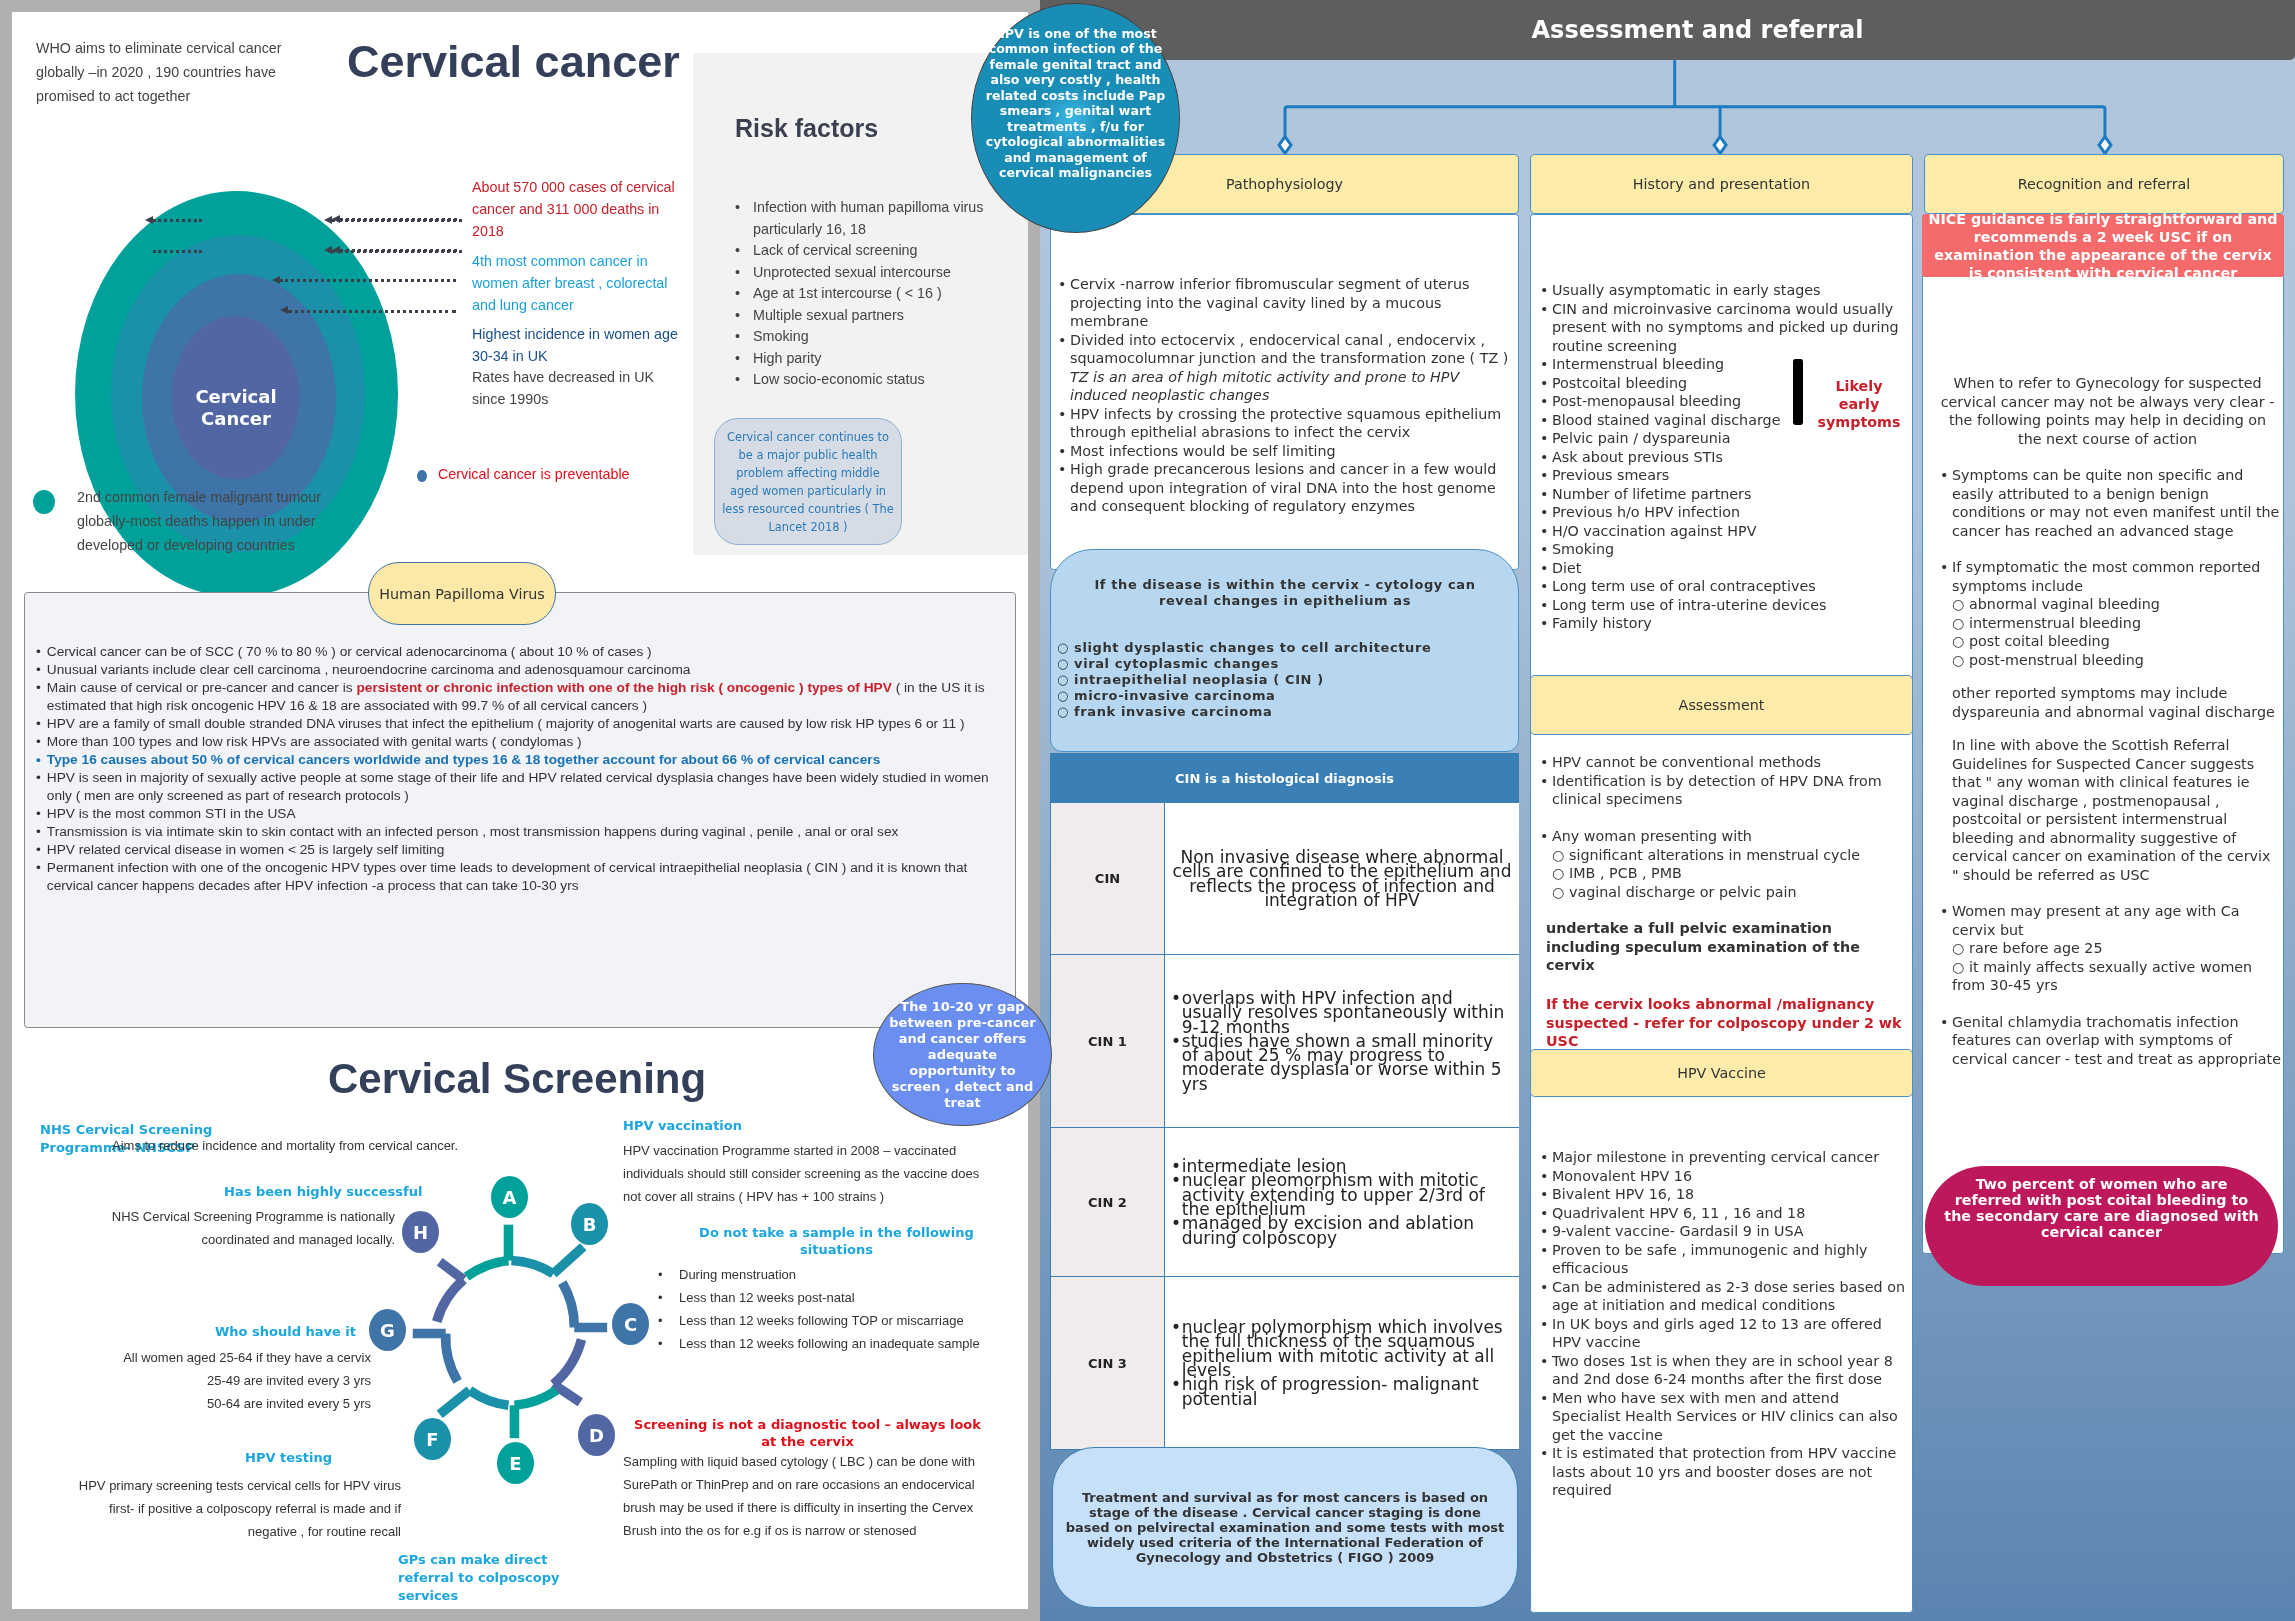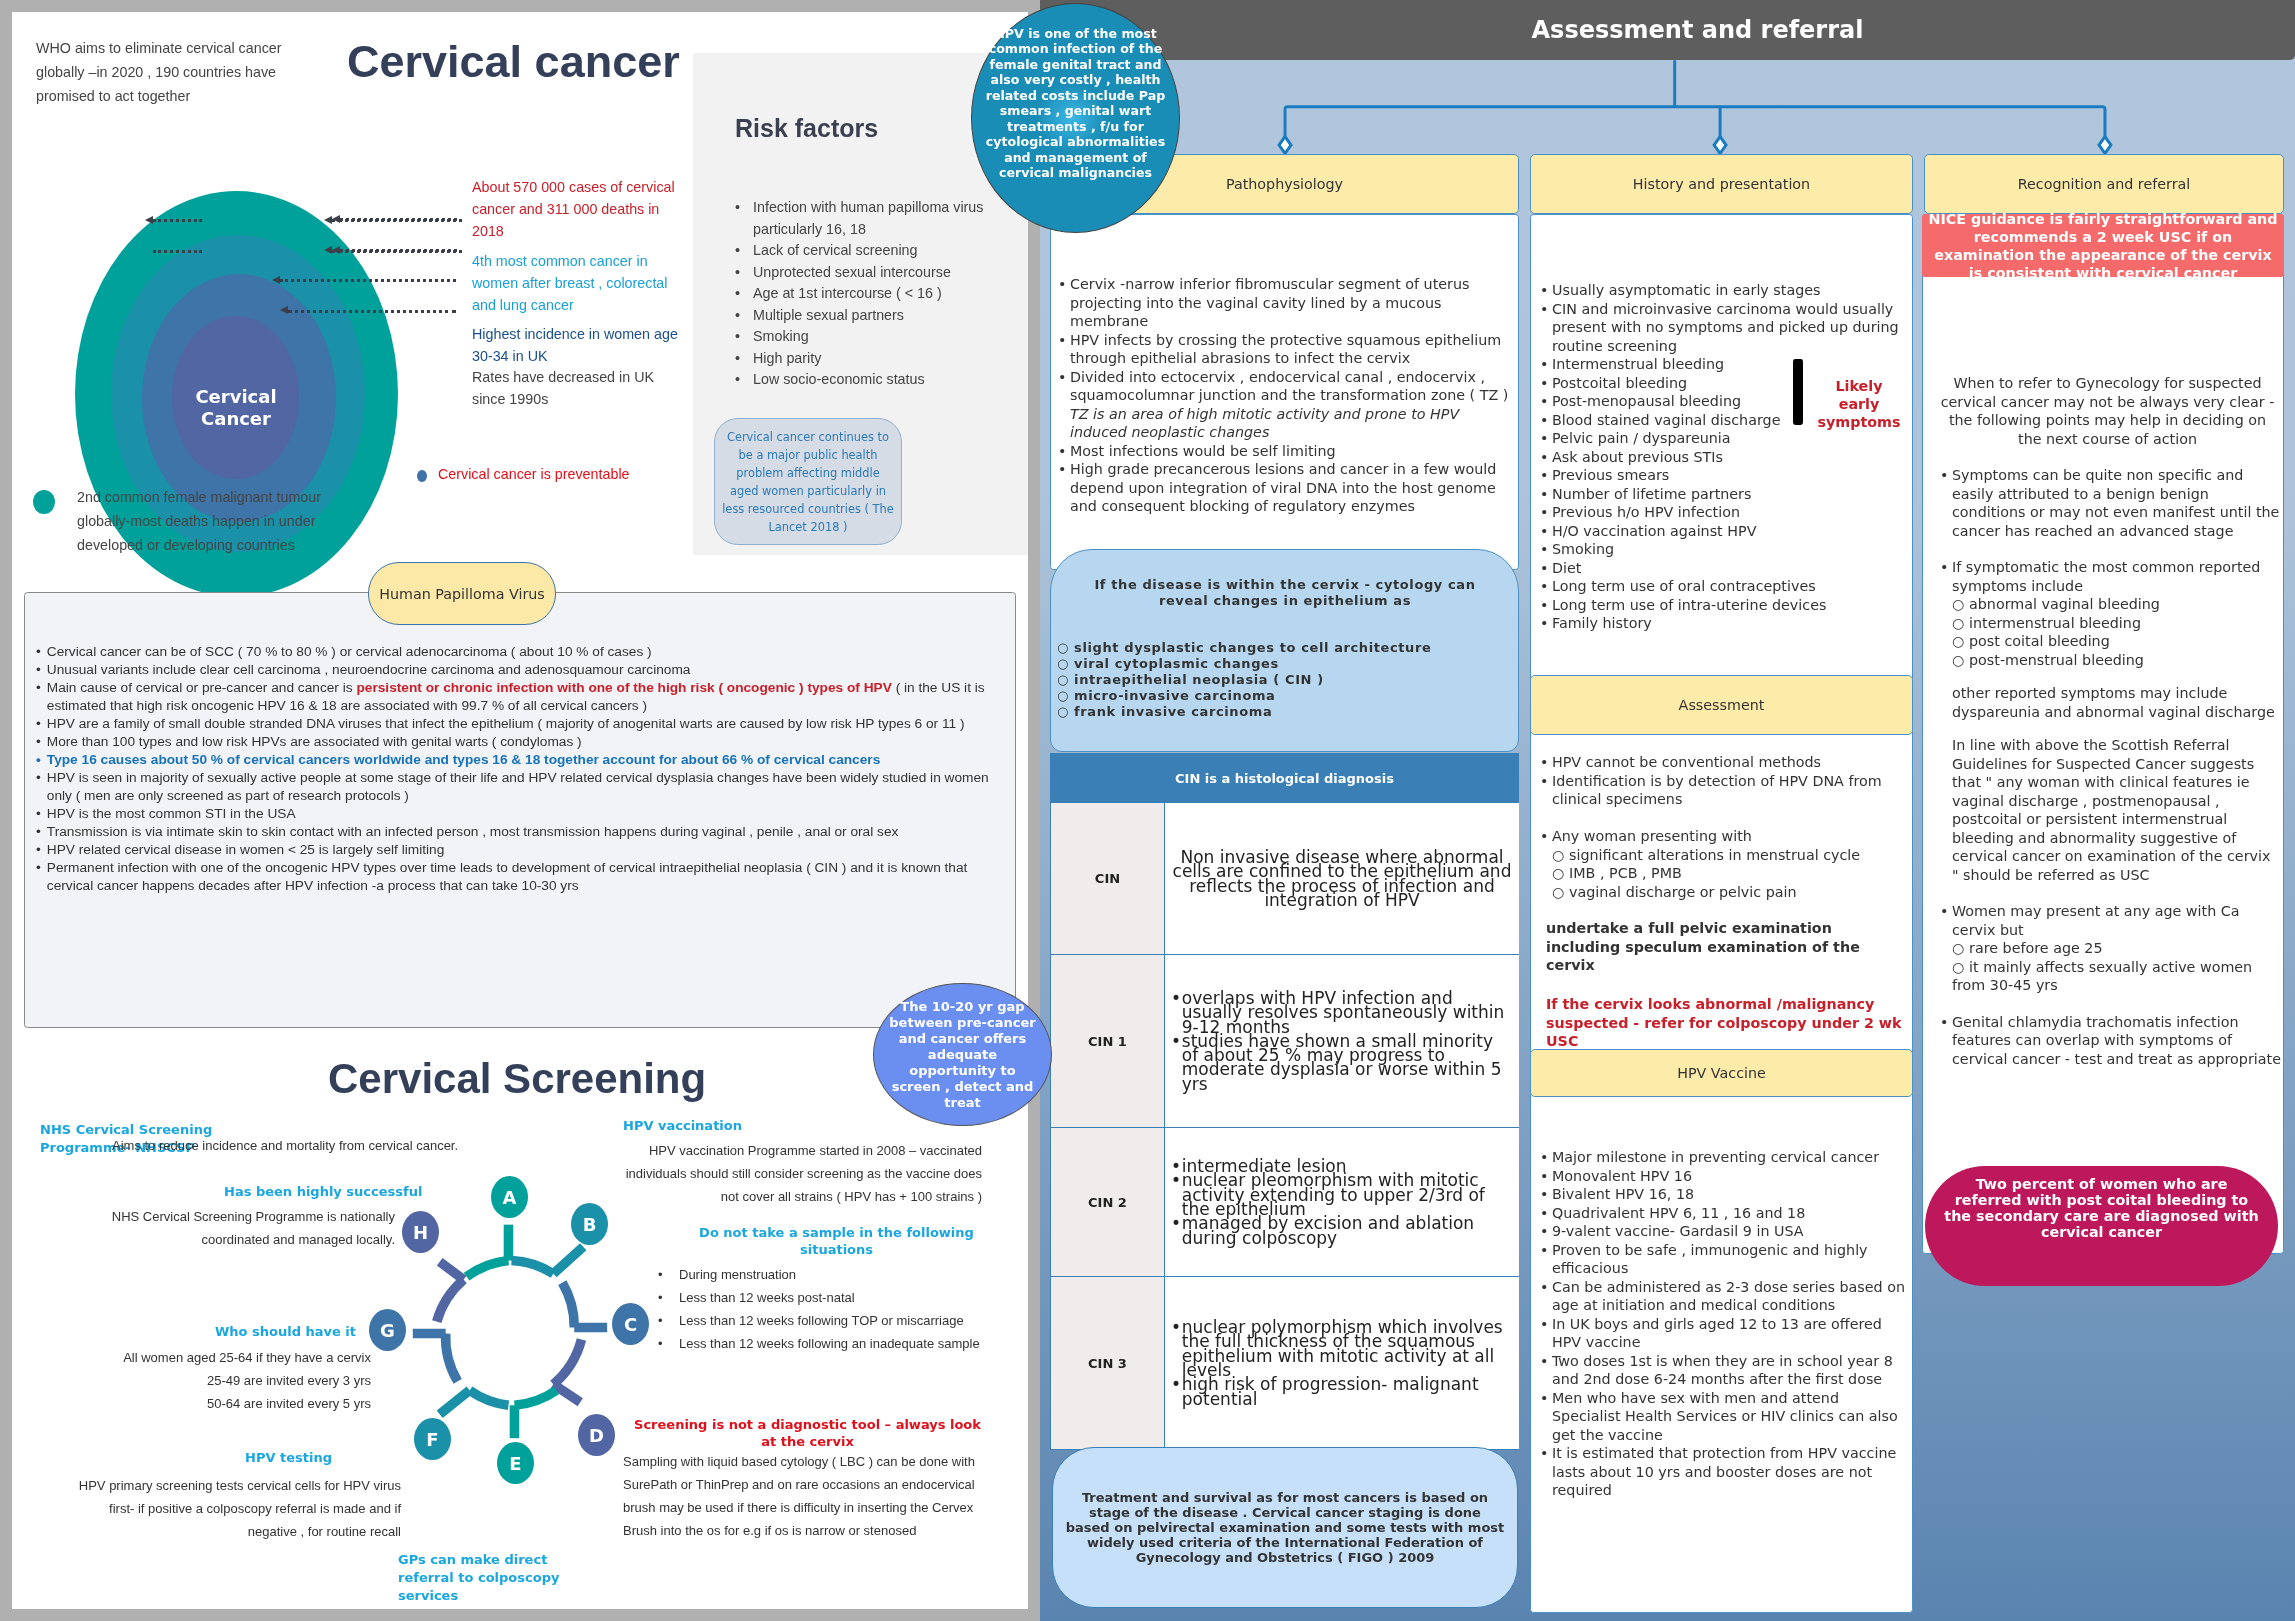--- a/index.html
+++ b/index.html
@@ -58,21 +58,21 @@
   #nhs-aim { left: 112px; top: 1138px; font-size: 13px; color: #333; font-family: "Liberation Sans", sans-serif; }
   #success-head { left: 224px; top: 1184px; }
   #success-text { left: 60px; top: 1205px; width: 335px; text-align: right; }
   #who-head { left: 215px; top: 1324px; }
   #who-text2 { left: 60px; top: 1346px; width: 311px; text-align: right; }
   #hpvtest-head { left: 245px; top: 1450px; }
   #hpvtest-text { left: 60px; top: 1474px; width: 341px; text-align: right; }
   #gp-head { left: 398px; top: 1551px; line-height: 18px; }
 
   #vacc-head { left: 623px; top: 1118px; }
-  #vacc-text { left: 623px; top: 1139px; width: 359px; text-align: right; }
+  #vacc-text { left: 623px; top: 1139px; width: 359px; }
   #donot-head { left: 687px; top: 1225px; width: 299px; text-align: center; line-height: 16.7px; }
   #donot-list { left: 658px; top: 1263px; width: 347px; list-style: none; font-size: 13px; line-height: 23px; color: #333; font-family: "Liberation Sans", sans-serif; }
   #donot-list li { position: relative; padding-left: 21px; }
   #donot-list li::before { content: "•"; position: absolute; left: 0; }
   #notdiag-head { left: 628px; top: 1417px; width: 359px; text-align: center; color: #e0101a; font-weight: bold; font-size: 13px; line-height: 16.7px; }
   #notdiag-text { left: 623px; top: 1450px; width: 371px; }
 
   #wheel { left: 347px; top: 1160px; width: 311px; height: 359px; }
   .node { position: absolute; width: 37px; height: 42px; border-radius: 50%; color: #fff; font-weight: bold; font-size: 18px; display: flex; align-items: center; justify-content: center; }
 
@@ -278,22 +278,22 @@
   </g>
 </svg>
 
 <div class="col-head" style="left:1050px;top:154px;width:469px;">Pathophysiology</div>
 <div class="col-head" style="left:1530px;top:154px;width:383px;">History and presentation</div>
 <div class="col-head" style="left:1924px;top:154px;width:360px;">Recognition and referral</div>
 
 <div id="patho-box" class="col-box"></div>
 <ul id="patho-list" class="abs blist">
   <li>Cervix -narrow inferior  fibromuscular segment of uterus projecting into the vaginal cavity lined by a mucous membrane</li>
+  <li><span>Divided into ectocervix , endocervical canal , endocervix , squamocolumnar junction and the transformation zone ( TZ )</span><br><i>TZ is an area of high mitotic activity and prone to HPV induced neoplastic changes</i></li>
   <li>HPV infects by crossing the protective squamous epithelium through epithelial abrasions to infect the cervix</li>
-  <li><span>Divided into ectocervix , endocervical canal , endocervix , squamocolumnar junction and the transformation zone ( TZ )</span><br><i>TZ is an area of high mitotic activity and prone to HPV induced neoplastic changes</i></li>
   <li>Most infections would be self limiting</li>
   <li>High grade precancerous lesions and cancer in a few  would depend upon integration of viral DNA into the host genome and consequent blocking of regulatory enzymes</li>
 </ul>
 
 <div id="cyto-box" class="abs"></div>
 <div id="cyto-title" class="abs">If the disease is within the cervix - cytology can reveal changes in epithelium as</div>
 <div id="cyto-list" class="abs sub">
   <div>slight dysplastic changes to cell architecture</div>
   <div>viral cytoplasmic changes</div>
   <div>intraepithelial neoplasia ( CIN )</div>

